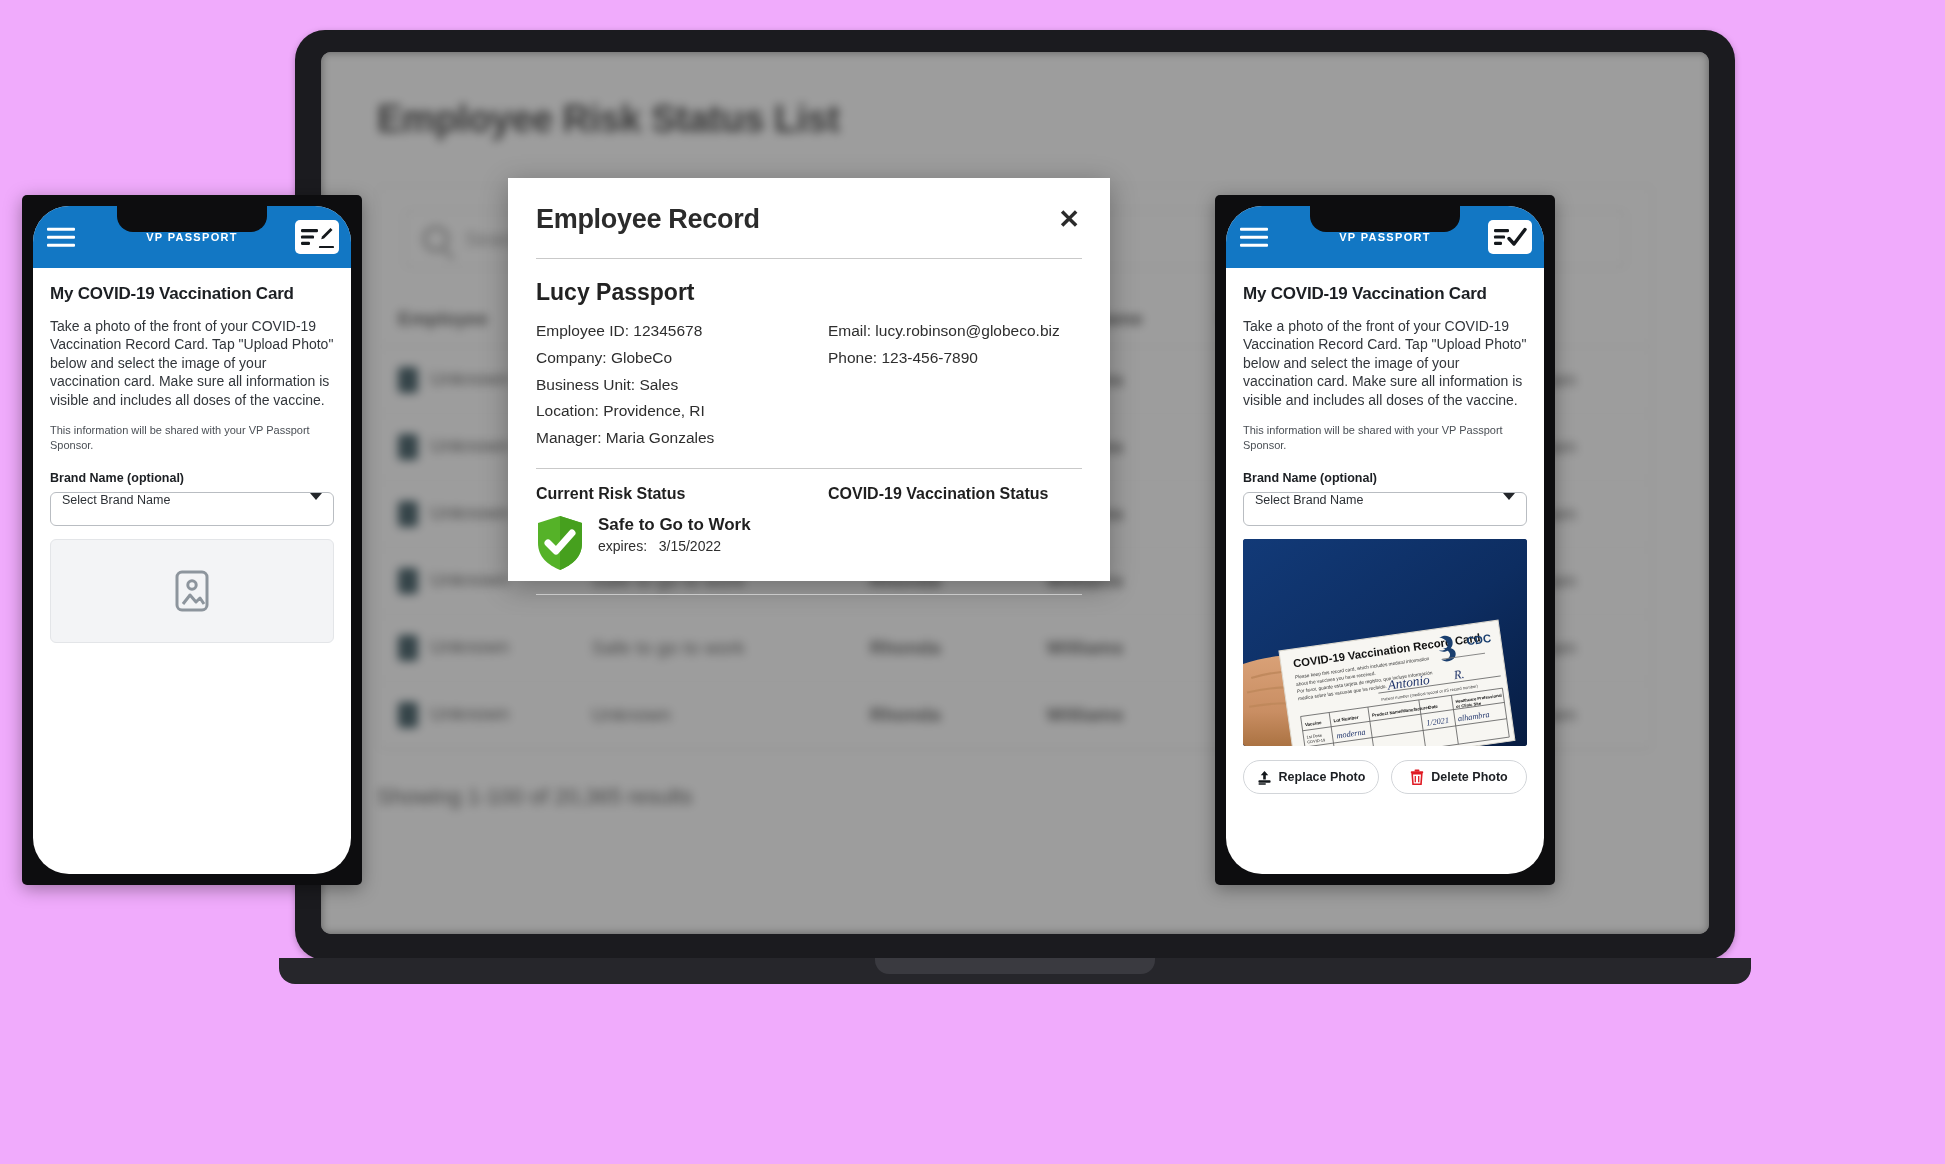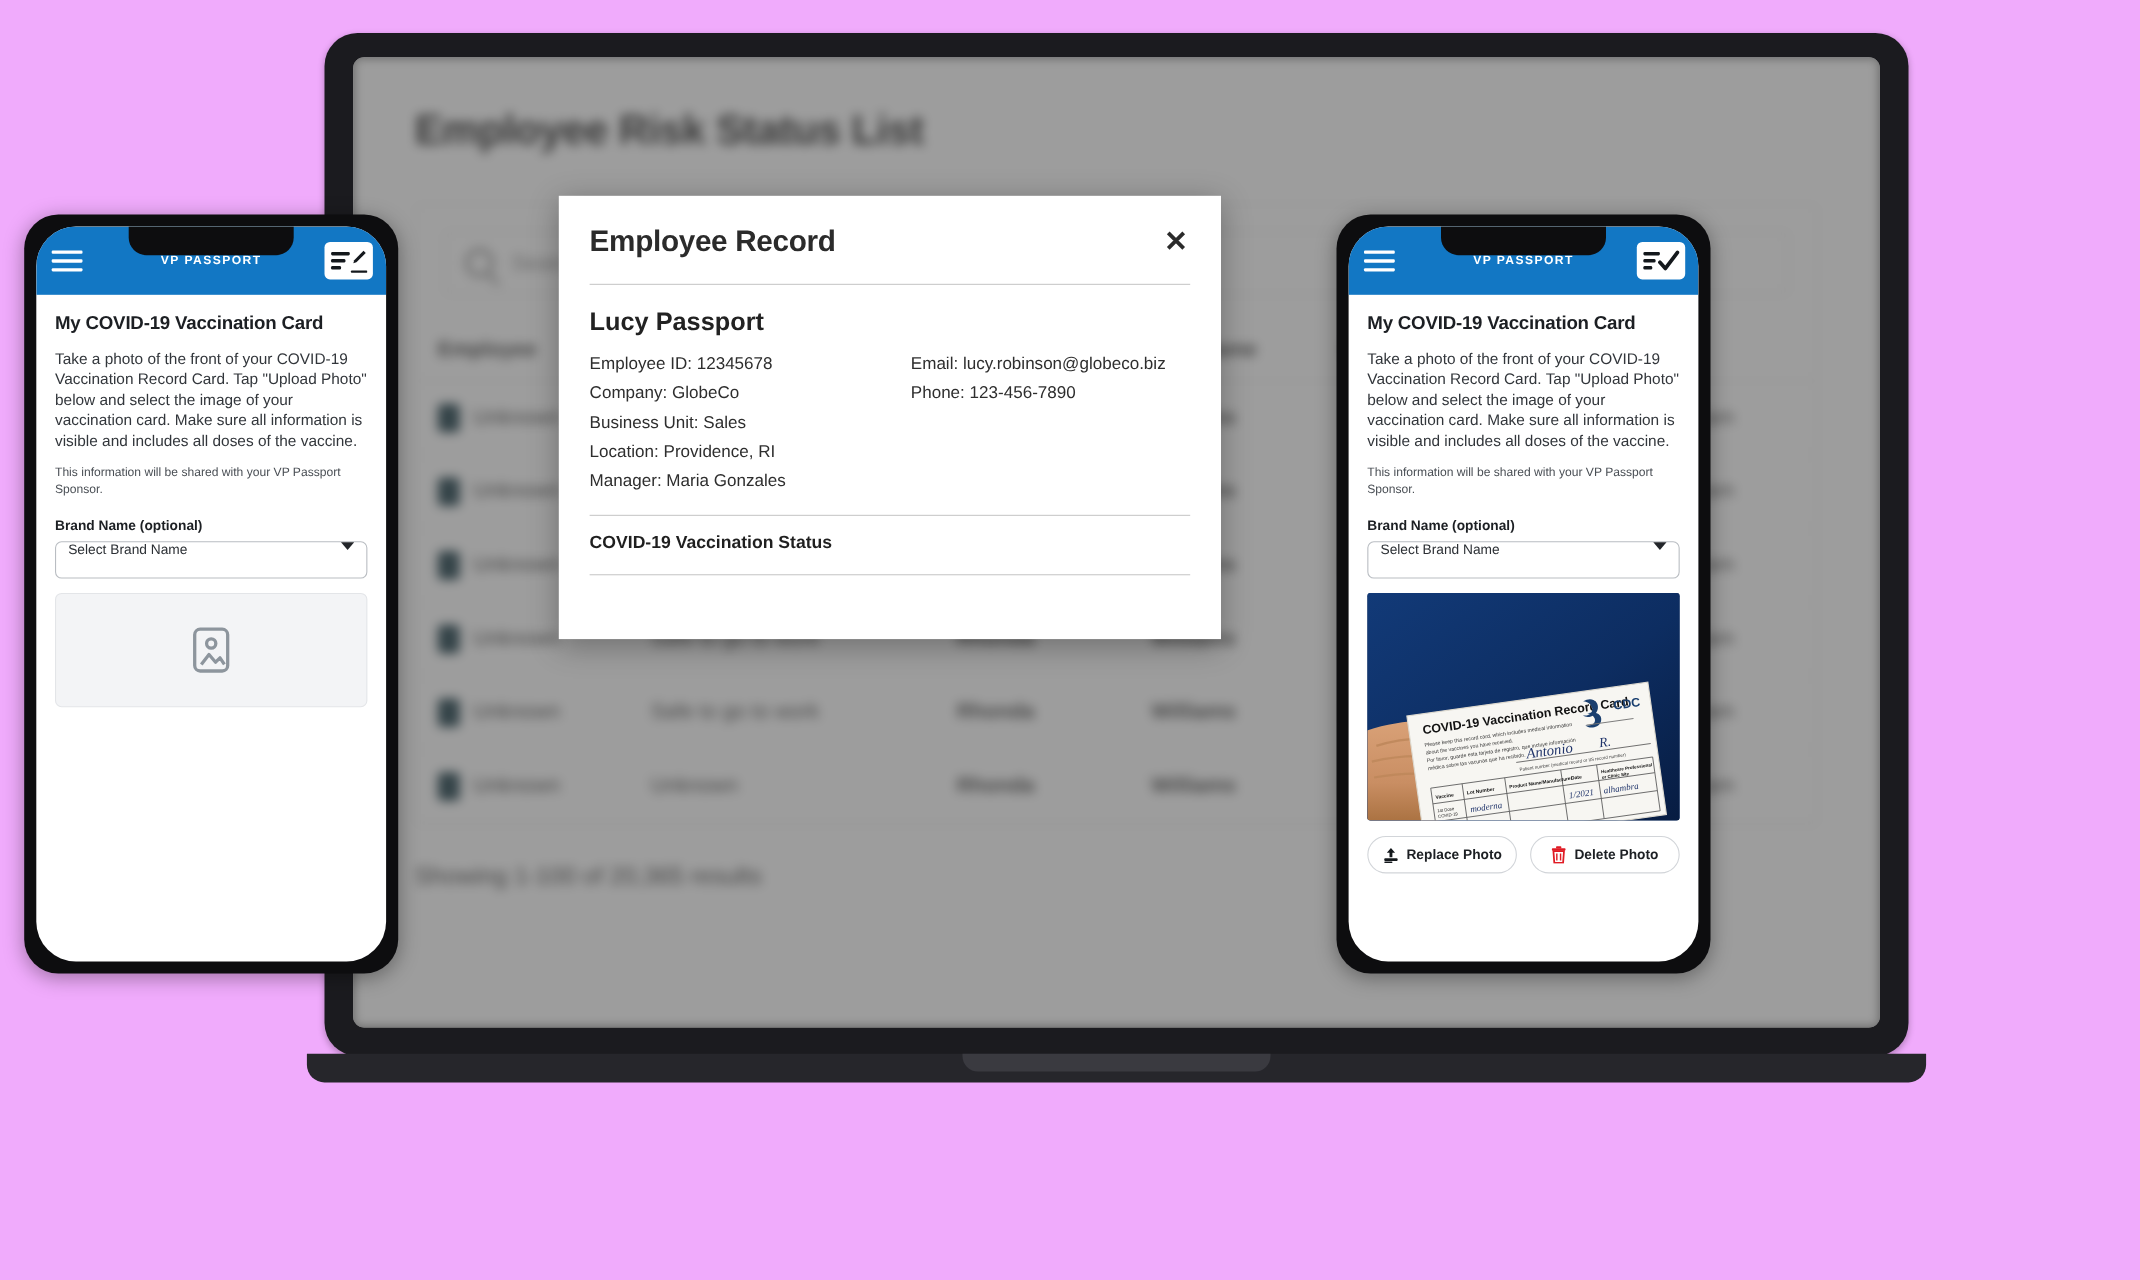--- a/index.html
+++ b/index.html
@@ -75,21 +75,21 @@
   .status-col { flex: 0 0 292px; }
   .status-h { font-size: 16px; font-weight: bold; color:#1f1f1f; }
   .status-body { display:flex; align-items:flex-start; gap: 14px; margin-top: 12px; }
   .status-label { font-size: 17px; font-weight:bold; color:#1f1f1f; }
   .status-sub { font-size: 14px; color:#2e2e2e; margin-top: 3px; }
   .modal-rule3 { height:1px; background:#c9c9c9; margin: 19px 0 0 0; }
 
   
   .phone { position:absolute; width: 340px; height: 690px; }
   .phone-shell {
-    position:absolute; inset:0; background:#0d0d0f; border-radius: 31px;
+    position:absolute; inset:0; background:#0d0d0f; border-radius: 5px;
     box-shadow: 0 4px 18px rgba(0,0,0,.35);
     padding: 11px;
   }
   .phone-screen { position:relative; width:100%; height:100%; background:#fff; border-radius: 36px; overflow:hidden; }
   .notch {
     position:absolute; left:50%; transform:translateX(-50%); top:0;
     width: 150px; height: 26px; background:#0d0d0f; border-radius: 0 0 16px 16px; z-index: 5;
   }
   .appbar { height: 62px; background:#1277c4; position:relative; display:flex; align-items:center; }
   .burger { position:absolute; left:14px; top: 50%; transform: translateY(-50%); width:28px; }
@@ -239,20 +239,40 @@
         </div>
         <div class="emp-col right">
           <div class="emp-line">Email: lucy.robinson@globeco.biz</div>
           <div class="emp-line">Phone: 123-456-7890</div>
         </div>
       </div>
 
       <div class="modal-rule2"></div>
 
       <div class="status-grid">
+        <div class="status-col">
+          <div class="status-h">Current Risk Status</div>
+          <div class="status-body">
+            <span>
+              <svg width="48" height="56" viewBox="0 0 48 56">
+                <path d="M24 1 L46 8 V28 C46 42 36 50 24 55 C12 50 2 42 2 28 V8 Z" fill="#55b228"></path>
+                <path d="M24 1 L46 8 V28 C46 42 36 50 24 55 Z" fill="#46a01e"></path>
+                <path d="M12 28 L20 36 L36 18" stroke="#ffffff" stroke-width="7" fill="none" stroke-linecap="round" stroke-linejoin="round"></path>
+              </svg>
+            </span>
+            <span>
+              <div class="status-label">Safe to Go to Work</div>
+              <div class="status-sub">
+                <span>expires:</span>
+                &nbsp;
+                <span>3/15/2022</span>
+              </div>
+            </span>
+          </div>
+        </div>
         <div class="status-col">
           <div class="status-h">COVID-19 Vaccination Status</div>
         </div>
       </div>
 
       <div class="modal-rule3"></div>
     </div>
   </div>
 
   <div class="phone phone-left">

